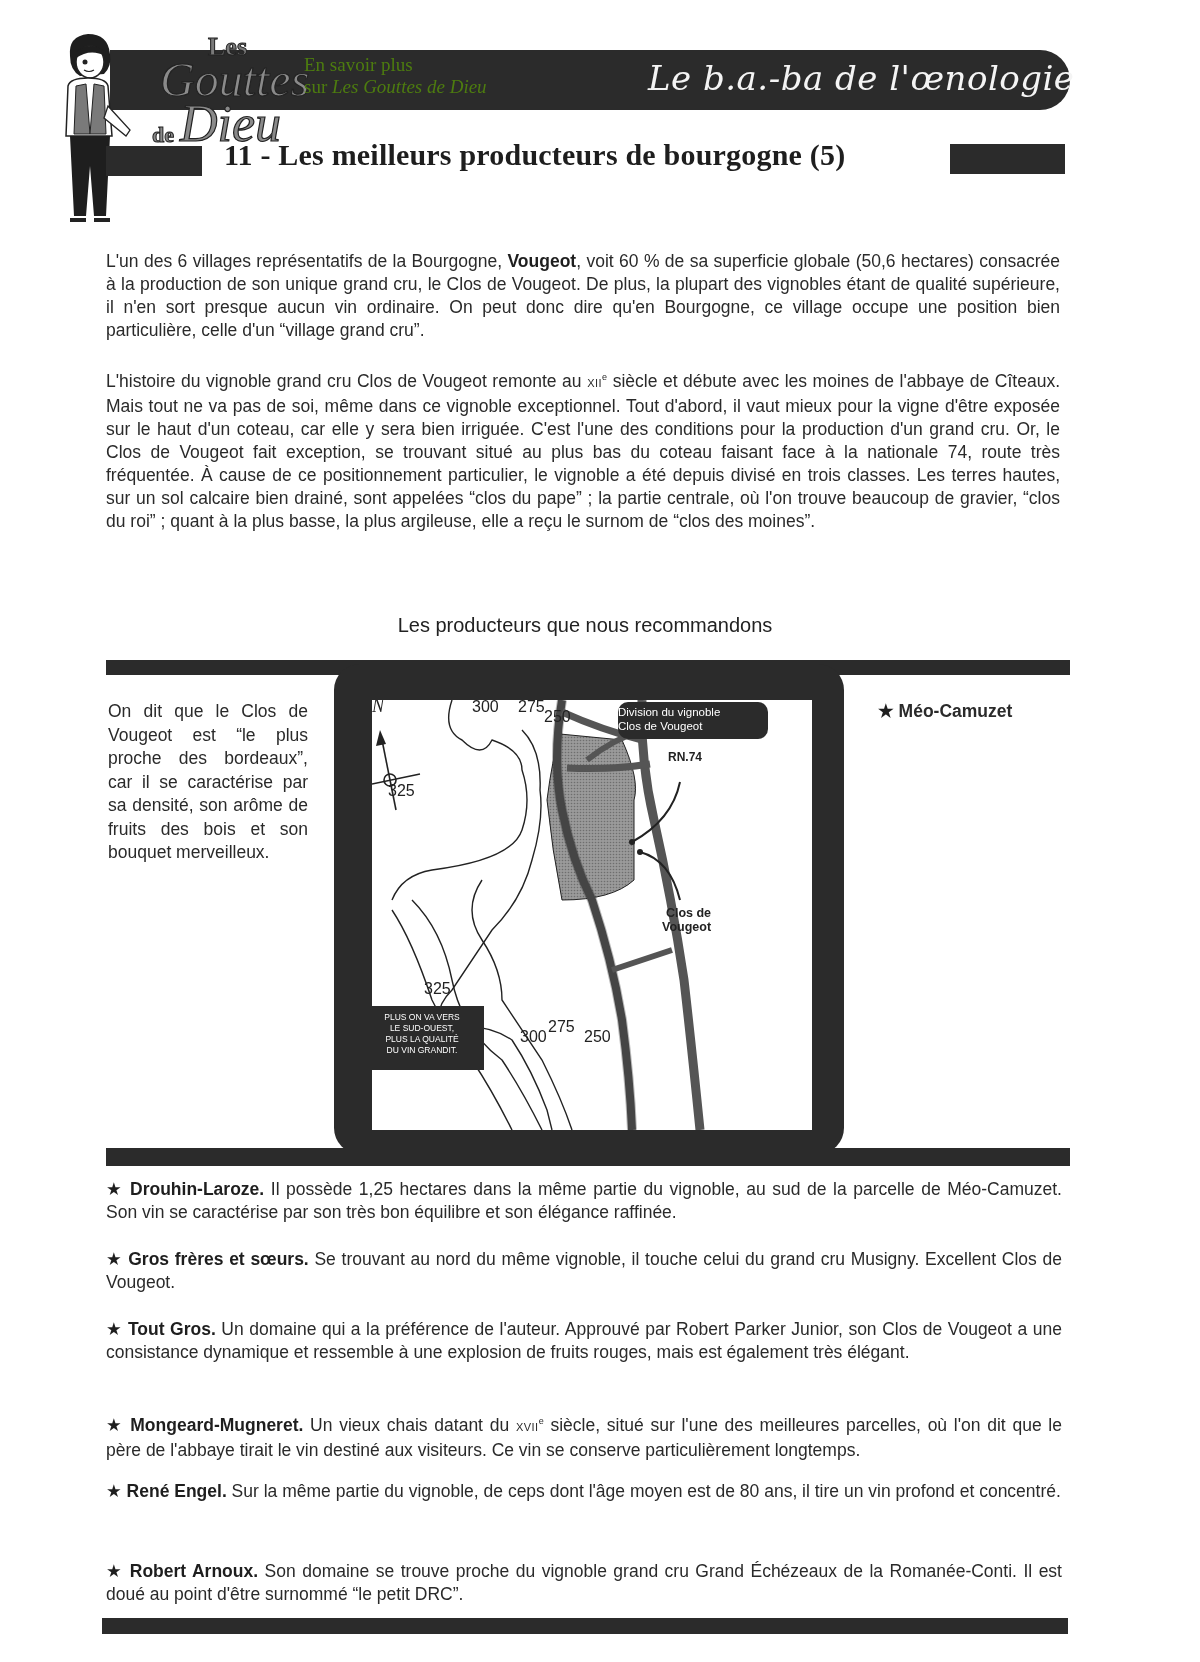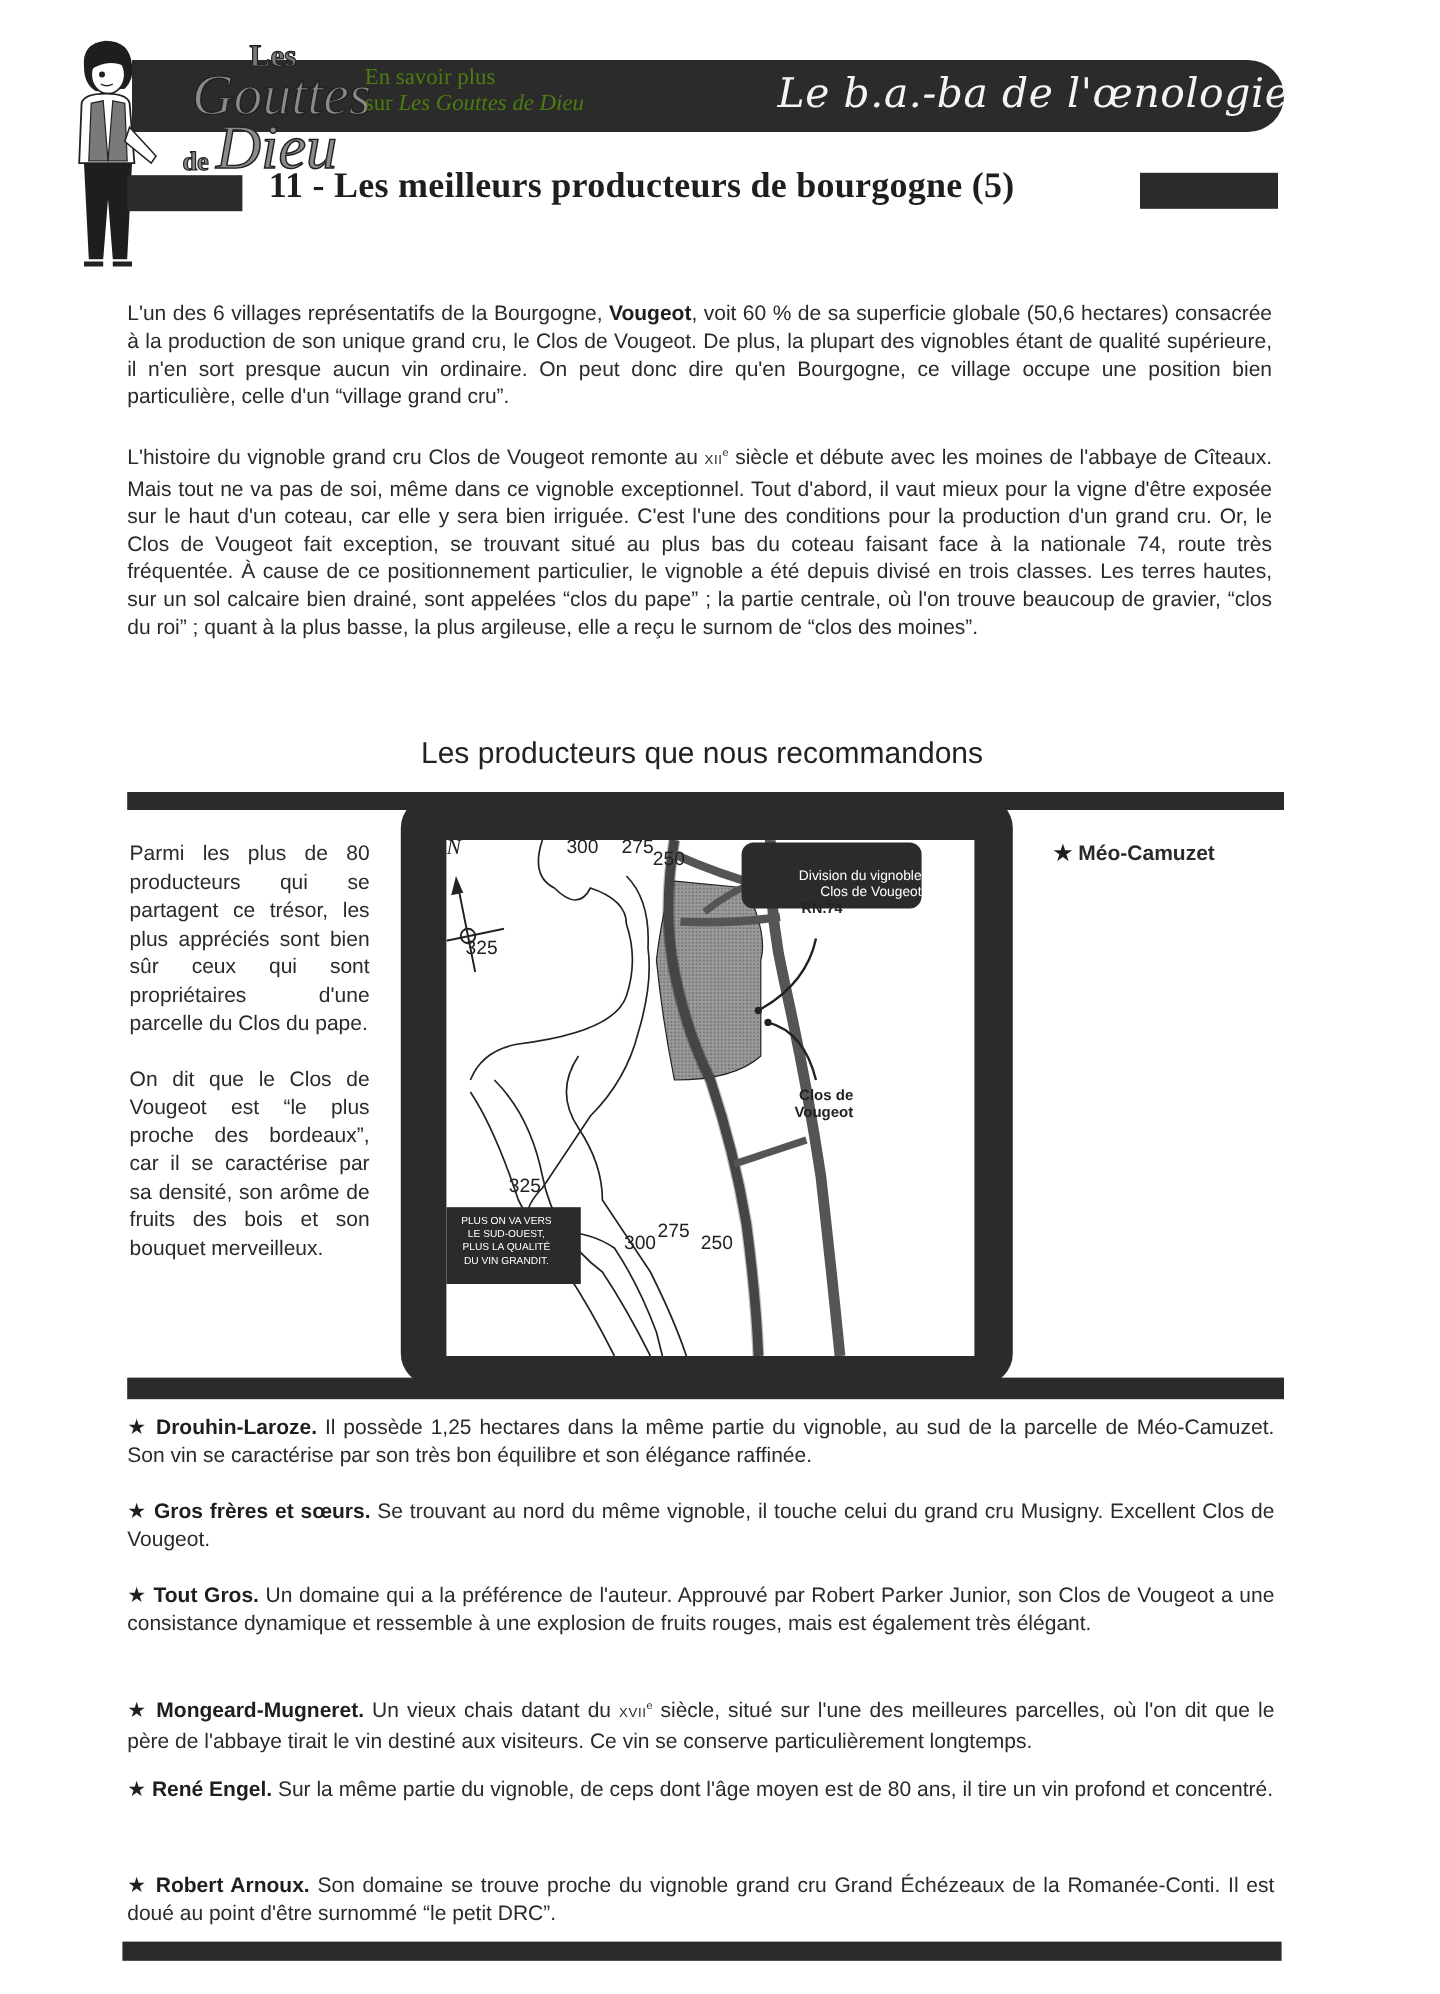--- a/index.html
+++ b/index.html
@@ -19,21 +19,21 @@
   .title-bar-left { position:absolute; left:106px; top:146px; width:96px; height:30px; background:#2b2b2b; }
   .title-bar-right { position:absolute; left:950px; top:144px; width:115px; height:30px; background:#2b2b2b; }
   .page-title { position:absolute; left:224px; top:138px; font-family:"Liberation Serif", serif; font-weight:bold; font-size:30px; color:#1e1e1e; letter-spacing:0.2px; }
 
   
   .para { position:absolute; left:106px; width:954px; font-size:17.5px; line-height:23px; text-align:justify; color:#2a2a2a; }
   .para b { color:#1e1e1e; }
   .sc { font-size:11px; letter-spacing:0.5px; }
   sup { font-size:9px; }
 
-  .section-title { position:absolute; left:0; width:1170px; top:614px; text-align:center; font-size:25px; color:#222; }
+  .section-title { position:absolute; left:0; width:1170px; top:614px; text-align:center; font-size:20px; color:#222; }
   .rule-top { position:absolute; left:106px; top:660px; width:964px; height:15px; background:#2b2b2b; }
   .rule-mid { position:absolute; left:106px; top:1148px; width:964px; height:18px; background:#2b2b2b; }
   .rule-bot { position:absolute; left:102px; top:1618px; width:966px; height:16px; background:#2b2b2b; }
 
   
   .map-frame { position:absolute; left:334px; top:664px; width:510px; height:490px; background:#2b2b2b; border-radius:26px; }
   .map-inner { position:absolute; left:372px; top:700px; width:440px; height:430px; background:#fff; overflow:hidden; }
 
   .col-left { position:absolute; left:108px; top:700px; width:200px; font-size:17.5px; line-height:23.5px; text-align:justify; color:#2a2a2a; }
   .col-left p { margin:0 0 23px 0; }
@@ -84,21 +84,20 @@
   <span>L'un des 6 villages représentatifs de la Bourgogne, </span><b>Vougeot</b><span>, voit 60 % de sa superficie globale (50,6 hectares) consacrée à la production de son unique grand cru, le Clos de Vougeot. De plus, la plupart des vignobles étant de qualité supérieure, il n'en sort presque aucun vin ordinaire. On peut donc dire qu'en Bourgogne, ce village occupe une position bien particulière, celle d'un “village grand cru”.</span>
 </div>
 <div class="para" style="top:366px;">
   <span>L'histoire du vignoble grand cru Clos de Vougeot remonte au </span><span class="sc">XII</span><sup>e</sup><span> siècle et débute avec les moines de l'abbaye de Cîteaux. Mais tout ne va pas de soi, même dans ce vignoble exceptionnel. Tout d'abord, il vaut mieux pour la vigne d'être exposée sur le haut d'un coteau, car elle y sera bien irriguée. C'est l'une des conditions pour la production d'un grand cru. Or, le Clos de Vougeot fait exception, se trouvant situé au plus bas du coteau faisant face à la nationale 74, route très fréquentée. À cause de ce positionnement particulier, le vignoble a été depuis divisé en trois classes. Les terres hautes, sur un sol calcaire bien drainé, sont appelées “clos du pape” ; la partie centrale, où l'on trouve beaucoup de gravier, “clos du roi” ; quant à la plus basse, la plus argileuse, elle a reçu le surnom de “clos des moines”.</span>
 </div>
 
 <div class="section-title">Les producteurs que nous recommandons</div>
 <div class="rule-top"></div>
 
 <div class="col-left">
-  <p>Parmi les plus de 80 producteurs qui se partagent ce trésor, les plus appréciés sont bien sûr ceux qui sont propriétaires d'une parcelle du Clos du pape.</p>
   <p>On dit que le Clos de Vougeot est “le plus proche des bordeaux”, car il se caractérise par sa densité, son arôme de fruits des bois et son bouquet merveilleux.</p>
 </div>
 
 <div class="map-frame"></div>
 <div class="map-inner">
   <svg width="440" height="430" viewBox="0 0 440 430">
     <defs>
       <pattern id="dots" width="3" height="3" patternUnits="userSpaceOnUse">
         <rect width="3" height="3" fill="#9a9a9a"></rect>
         <circle cx="1.5" cy="1.5" r="0.8" fill="#6e6e6e"></circle>
@@ -137,21 +136,21 @@
   <span style="position:absolute;left:0;top:-4px;font-family:'Liberation Serif',serif;font-style:italic;font-size:18px;color:#222;">N</span>
   <span style="position:absolute;left:100px;top:-2px;font-size:16px;color:#222;">300</span>
   <span style="position:absolute;left:146px;top:-2px;font-size:16px;color:#222;">275</span>
   <span style="position:absolute;left:172px;top:8px;font-size:16px;color:#222;">250</span>
   <span style="position:absolute;left:16px;top:82px;font-size:16px;color:#222;">325</span>
   <span style="position:absolute;left:52px;top:280px;font-size:16px;color:#222;">325</span>
   <span style="position:absolute;left:148px;top:328px;font-size:16px;color:#222;">300</span>
   <span style="position:absolute;left:176px;top:318px;font-size:16px;color:#222;">275</span>
   <span style="position:absolute;left:212px;top:328px;font-size:16px;color:#222;">250</span>
 
-  <div style="position:absolute;left:246px;top:-28px;width:150px;height:34px;background:#2b2b2b;border-radius:10px;color:#fff;font-size:11.5px;line-height:14px;text-align:right;padding-top:21px;margin-top:30px;">
+  <div style="position:absolute;left:246px;top:-28px;width:150px;height:34px;background:#2b2b2b;border-radius:10px;color:#fff;font-size:11.5px;line-height:14px;text-align:left;padding-top:3px;margin-top:30px;">
     <div>Division du vignoble</div>
     <div>Clos de Vougeot</div>
   </div>
   <span style="position:absolute;left:296px;top:50px;font-weight:bold;font-size:12px;color:#222;">RN.74</span>
   <div style="position:absolute;left:290px;top:206px;font-weight:bold;font-size:12.5px;line-height:14px;color:#222;text-align:right;">
     <div>Clos de</div>
     <div>Vougeot</div>
   </div>
 
   <div style="position:absolute;left:-12px;top:306px;width:124px;height:58px;background:#2b2b2b;color:#fff;font-size:8.5px;line-height:11px;text-align:center;padding-top:6px;">

